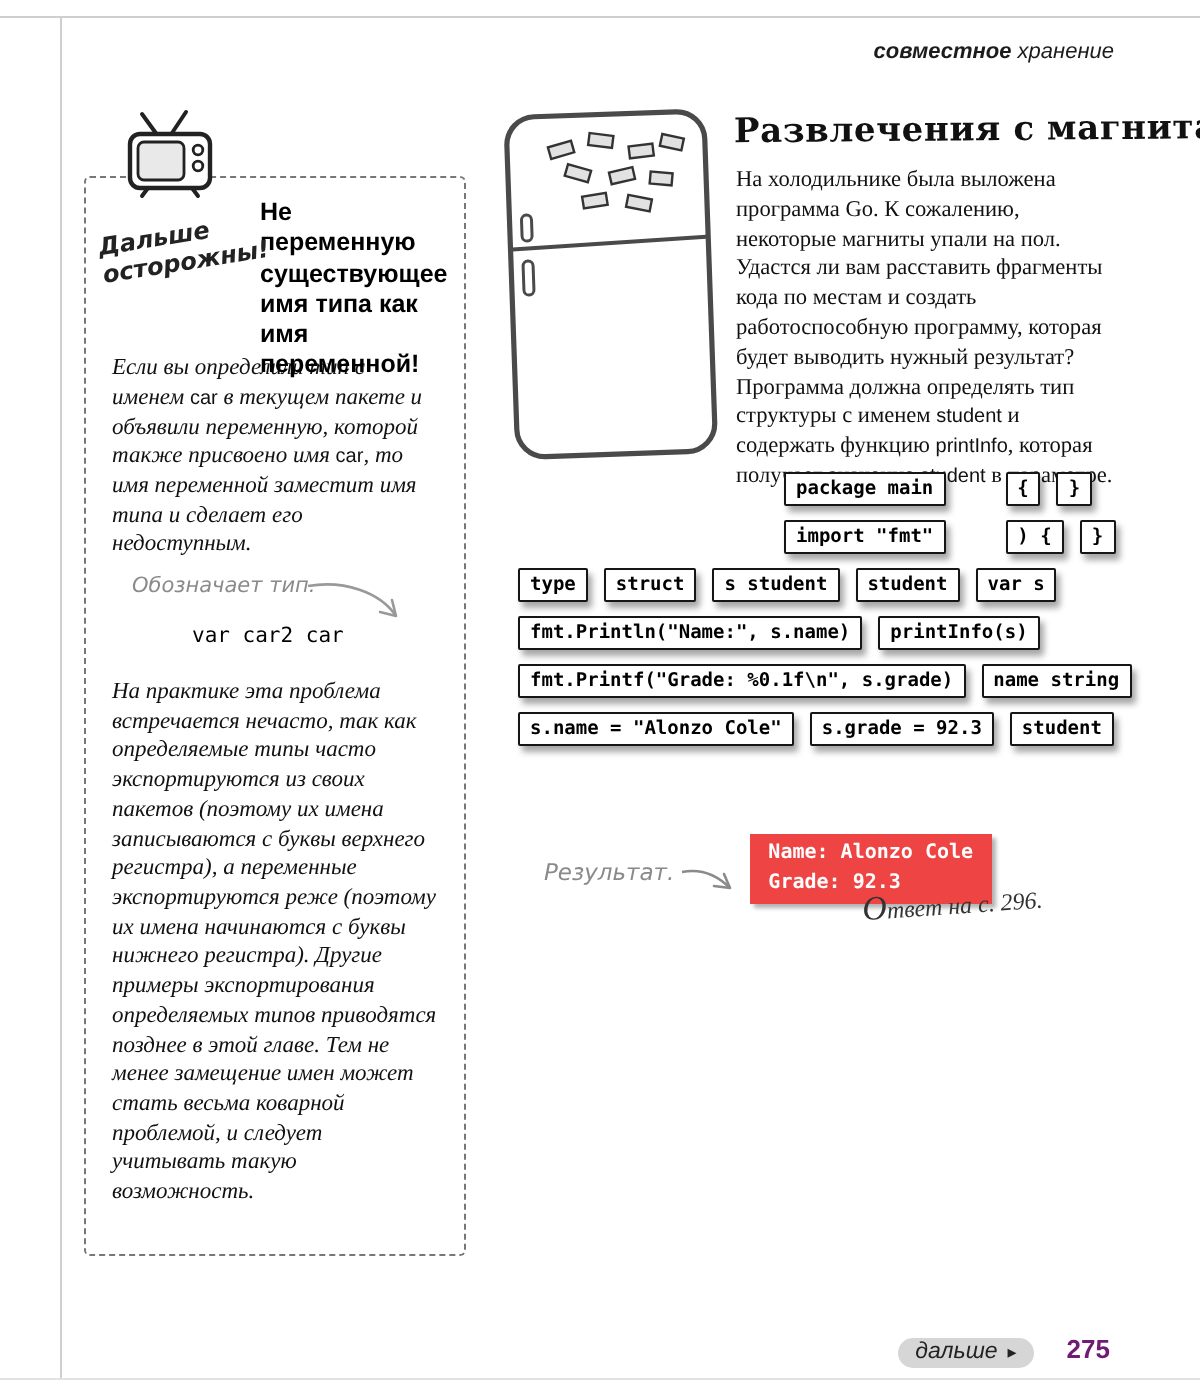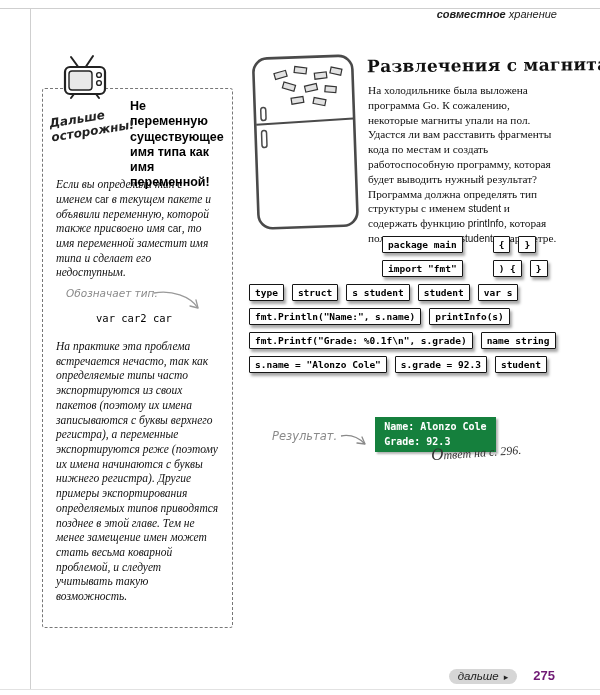--- a/index.html
+++ b/index.html
@@ -4,21 +4,21 @@
 <style>
   *{margin:0;padding:0;box-sizing:border-box}
   html,body{width:600px;height:695px;background:#fff}
   body{position:relative;overflow:hidden;font-family:"Liberation Serif",serif;color:#111}
   .page{position:absolute;inset:0;background:#fff}
   .edge{position:absolute;background:#cfcfcf}
   .edge-top{left:0;right:0;top:8px;height:1px}
   .edge-left{left:30px;top:8px;bottom:5px;width:1px}
   .edge-bottom{left:0;right:0;bottom:5px;height:1px;background:#e2e2e2}
 
-  .running-header{position:absolute;top:8px;right:43px;font-family:"Liberation Sans",sans-serif;font-style:italic;font-size:11px;color:#1c1c1c}
+  .running-header{position:absolute;top:20px;right:43px;font-family:"Liberation Sans",sans-serif;font-style:italic;font-size:11px;color:#1c1c1c}
   .running-header .bold{font-weight:bold}
 
   
   .warning-box{position:absolute;left:42px;top:88px;width:191px;height:540px;border:1.6px dashed #777;border-radius:3px;padding:10px 13px;background:#fff}
   .tv-icon{position:absolute;left:62px;top:54px;z-index:3}
   .warn-header{position:relative;height:72px}
   .warn-label{position:absolute;left:-6px;top:12px;transform:rotate(-9deg);font-family:"DejaVu Sans",sans-serif;font-style:italic;font-weight:600;font-size:12px;line-height:1.15;color:#222}
   .warn-title{margin-left:74px;font-family:"Liberation Sans",sans-serif;font-weight:bold;font-size:12.5px;line-height:1.22;color:#000}
   .wpara{font-style:italic;font-size:11.5px;line-height:1.28;margin-top:6px}
   .ic{font-family:Liberation Sans, sans-serif;font-style:normal;font-size:10px}
@@ -28,30 +28,30 @@
   .code-block{font-family:"DejaVu Sans Mono",monospace;font-size:10.5px;line-height:1.5;margin-left:40px;color:#000}
   .annot-var{margin:4px 0 0 30px;position:relative;padding-top:2px;height:30px}
   .annot-var svg{position:absolute;left:-18px;top:-8px}
 
   
   .main-col{position:absolute;left:245px;top:45px;width:322px;height:420px}
   .fridge{position:absolute;left:2px;top:6px}
   .ex-title{position:absolute;left:122px;top:10px;font-family:"DejaVu Serif",serif;font-size:17px;letter-spacing:.3px;color:#111;white-space:nowrap;transform:rotate(-.5deg)}
   .ex-intro{position:absolute;left:123px;top:38px;width:193px;font-size:11.3px;line-height:1.31;color:#111}
 
-  .magnets{position:absolute;left:4px;top:191px;width:308px}
+  .magnets{position:absolute;left:14px;top:191px;width:308px}
   .mrow{display:flex;gap:8px;margin-bottom:7px;align-items:flex-start}
   .mrow.indent{margin-left:133px}
   .msp{width:14px}
   .magnet{background:#fff;border:1.4px solid #151515;border-radius:1px;padding:2px 5px;font-family:"DejaVu Sans Mono",monospace;font-weight:bold;font-size:9.5px;white-space:nowrap;box-shadow:2px 3px 3px rgba(0,0,0,.35);color:#000}
 
   .result-row{position:absolute;left:27px;top:372px;display:flex;align-items:center}
   .result-label{color:#8a8a8a;font-family:"DejaVu Sans",sans-serif;font-style:italic;font-size:11.5px;margin-top:2px}
   .result-arrow{margin:10px 2px 0 2px}
-  .output-box{background:#15803d;color:#fff;font-family:"DejaVu Sans Mono",monospace;font-weight:bold;font-size:10px;line-height:1.45;padding:3px 9px;margin-left:4px;box-shadow:2px 2px 2px rgba(0,0,0,.3)}
+  .output-box{background:#ef4444;color:#fff;font-family:"DejaVu Sans Mono",monospace;font-weight:bold;font-size:10px;line-height:1.45;padding:3px 9px;margin-left:4px;box-shadow:2px 2px 2px rgba(0,0,0,.3)}
   .answer-note{position:absolute;left:186px;top:397px;font-style:italic;font-size:12px;color:#333;transform:rotate(-4deg);white-space:nowrap}
   .answer-note::first-letter{font-size:17px}
 
   .footer{position:absolute;bottom:11px;right:45px;display:flex;align-items:baseline;font-family:"Liberation Sans",sans-serif}
   .next-pill{background:#d6d6d6;border-radius:9px;padding:1px 9px 2px;display:flex;align-items:baseline;gap:5px}
   .footer .next{font-style:italic;font-size:11.5px;color:#222}
   .footer .tri{font-size:9px;color:#222}
   .footer .pnum{font-weight:bold;font-size:13px;margin-left:16px;color:#701a75}
 </style>
 </head>

